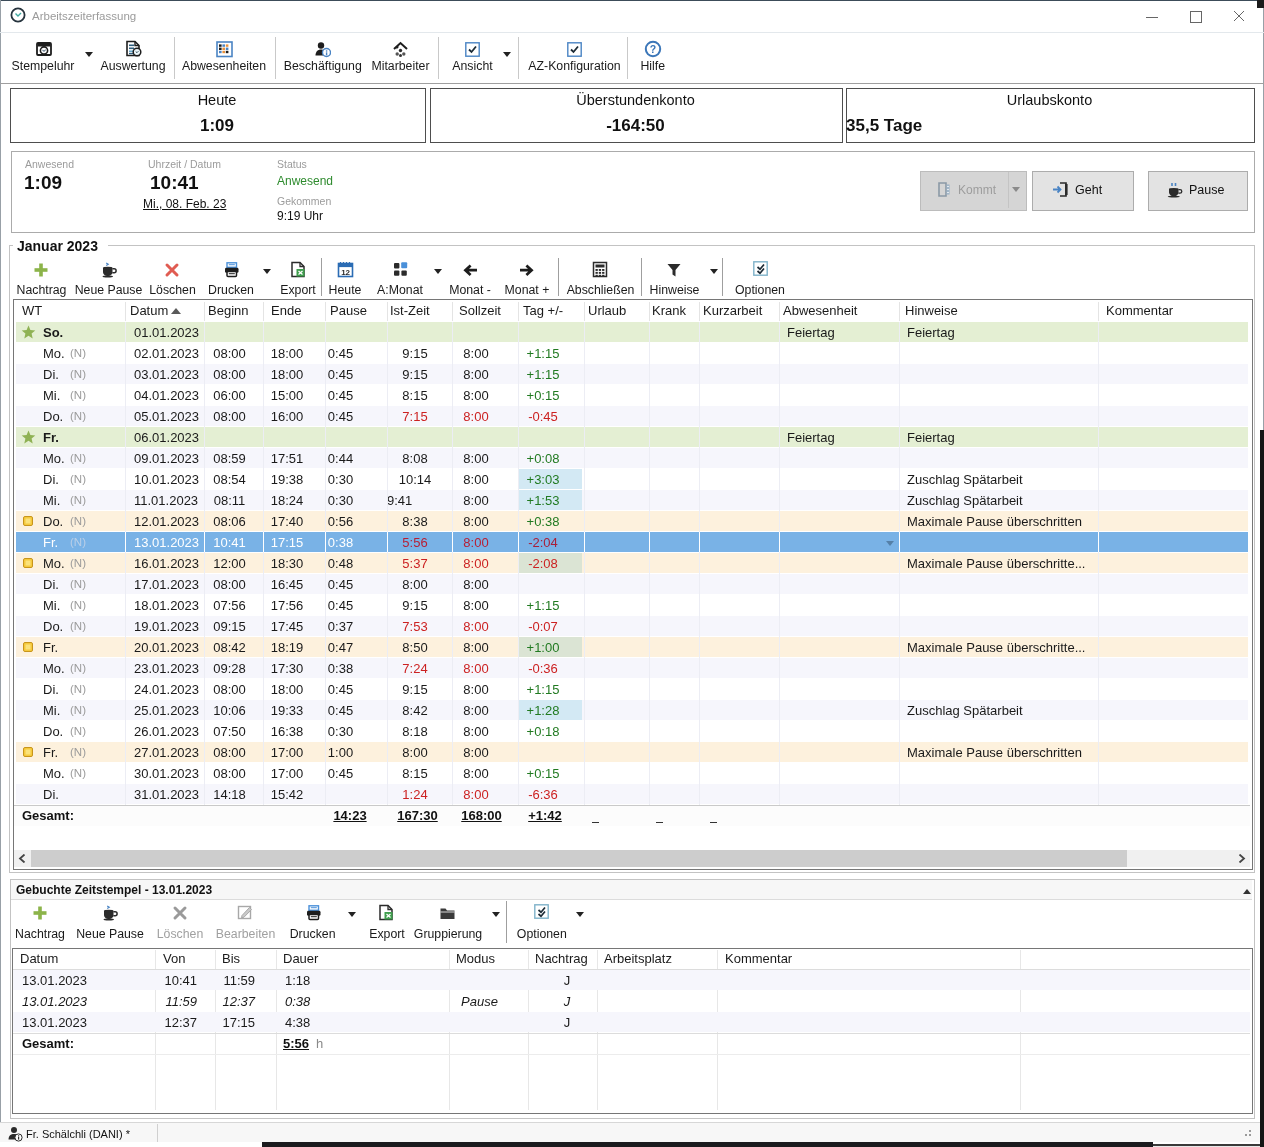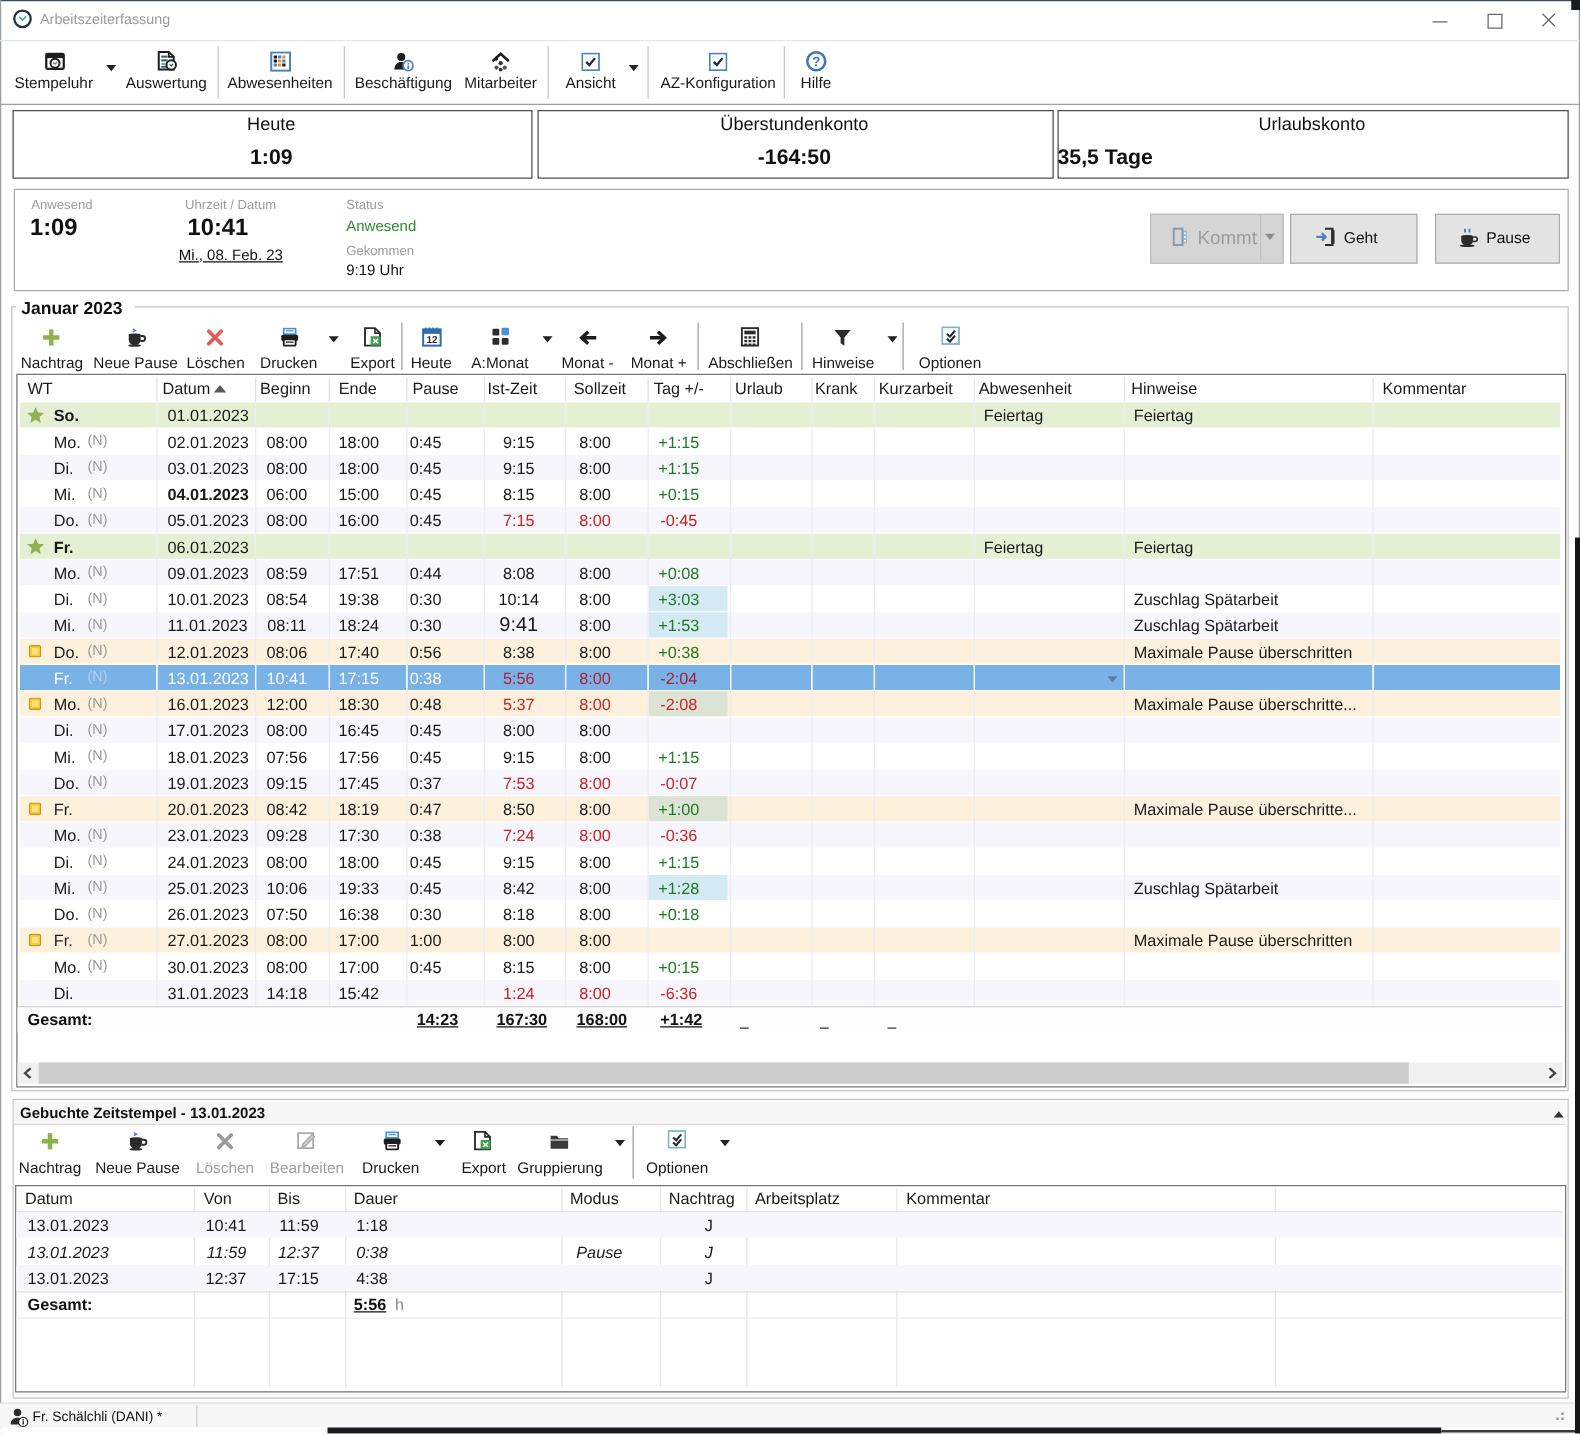--- a/index.html
+++ b/index.html
@@ -113,21 +113,21 @@
 <div class="a t" style="left:277px;top:209px;font-size:12px;color:#111;">9:19 Uhr</div>
 <div class="a" style="left:920px;top:171px;width:105px;height:38px;background:#d5d5d5;border:1px solid #bcbcbc;"></div>
 <div class="a" style="left:1008px;top:172px;width:1px;height:36px;background:#c4c4c4;"></div>
 <svg class="a" style="left:936px;top:181px" width="16" height="17" viewBox="0 0 16 17">
       <path d="M3 2 h7 v13 h-7 z" fill="none" stroke="#8b99a6" stroke-width="1.6"></path>
       <rect x="10.5" y="3.5" width="3" height="10" fill="#9ab0c4"></rect>
       <circle cx="12" cy="5.5" r="0.8" fill="#fff"></circle>
       <circle cx="12" cy="8.5" r="0.8" fill="#fff"></circle>
       <circle cx="12" cy="11.5" r="0.8" fill="#fff"></circle>
     </svg>
-<div class="a t" style="left:958px;top:183px;font-size:15px;color:#9d9d9d;">Kommt</div>
+<div class="a t" style="left:958px;top:183px;font-size:12px;color:#9d9d9d;">Kommt</div>
 <div class="a" style="left:1012px;top:187px;width:0;height:0;border-left:4px solid transparent;border-right:4px solid transparent;border-top:5px solid #8a8a8a;"></div>
 <div class="a" style="left:1032px;top:171px;width:100px;height:38px;background:#e3e3e3;border:1px solid #acacac;"></div>
 <svg class="a" style="left:1052px;top:181px" width="17" height="17" viewBox="0 0 17 17">
       <path d="M8 2 h6 v13 h-6" fill="none" stroke="#2b2b2b" stroke-width="1.7"></path>
       <rect x="13" y="3" width="2.6" height="11" fill="#2b2b2b"></rect>
       <path d="M1 8.5 h7 M5.5 5.5 L8.5 8.5 L5.5 11.5" stroke="#4a84c4" stroke-width="1.8" fill="none"></path>
     </svg>
 <div class="a t" style="left:1075px;top:183px;font-size:12.5px;color:#111;">Geht</div>
 <div class="a" style="left:1148px;top:171px;width:98px;height:38px;background:#e3e3e3;border:1px solid #acacac;"></div>
 <svg class="a" style="left:1166px;top:181px" width="18" height="17" viewBox="0 0 18 17">
@@ -269,21 +269,21 @@
 <div class="a t" style="left:70px;top:367px;font-size:11.5px;color:#9b9b9b;">(N)</div>
 <div class="a t" style="left:134px;top:367px;font-size:13px;color:#1a1a1a;">03.01.2023</div>
 <div class="a t" style="left:204px;top:367px;width:51px;text-align:center;font-size:13px;color:#1a1a1a;">08:00</div>
 <div class="a t" style="left:263px;top:367px;width:48px;text-align:center;font-size:13px;color:#1a1a1a;">18:00</div>
 <div class="a t" style="left:325px;top:367px;width:31px;text-align:center;font-size:13px;color:#1a1a1a;">0:45</div>
 <div class="a t" style="left:387px;top:367px;width:56px;text-align:center;font-size:13px;color:#1a1a1a;">9:15</div>
 <div class="a t" style="left:452px;top:367px;width:48px;text-align:center;font-size:13px;color:#1a1a1a;">8:00</div>
 <div class="a t" style="left:518px;top:367px;width:50px;text-align:center;font-size:13px;color:#217a21;">+1:15</div>
 <div class="a t" style="left:43px;top:388px;font-size:13px;color:#1a1a1a;">Mi.</div>
 <div class="a t" style="left:70px;top:388px;font-size:11.5px;color:#9b9b9b;">(N)</div>
-<div class="a t" style="left:134px;top:388px;font-size:13px;color:#1a1a1a;font-weight:bold;">04.01.2023</div>
+<div class="a t" style="left:134px;top:388px;font-size:13px;color:#1a1a1a;">04.01.2023</div>
 <div class="a t" style="left:204px;top:388px;width:51px;text-align:center;font-size:13px;color:#1a1a1a;">06:00</div>
 <div class="a t" style="left:263px;top:388px;width:48px;text-align:center;font-size:13px;color:#1a1a1a;">15:00</div>
 <div class="a t" style="left:325px;top:388px;width:31px;text-align:center;font-size:13px;color:#1a1a1a;">0:45</div>
 <div class="a t" style="left:387px;top:388px;width:56px;text-align:center;font-size:13px;color:#1a1a1a;">8:15</div>
 <div class="a t" style="left:452px;top:388px;width:48px;text-align:center;font-size:13px;color:#1a1a1a;">8:00</div>
 <div class="a t" style="left:518px;top:388px;width:50px;text-align:center;font-size:13px;color:#217a21;">+0:15</div>
 <div class="a" style="left:16px;top:406px;width:1232px;height:20px;background:#f6f6fc;"></div>
 <div class="a t" style="left:43px;top:409px;font-size:13px;color:#1a1a1a;">Do.</div>
 <div class="a t" style="left:70px;top:409px;font-size:11.5px;color:#9b9b9b;">(N)</div>
 <div class="a t" style="left:134px;top:409px;font-size:13px;color:#1a1a1a;">05.01.2023</div>
@@ -328,21 +328,21 @@
 <div class="a t" style="left:518px;top:472px;width:50px;text-align:center;font-size:13px;color:#217a21;">+3:03</div>
 <div class="a t" style="left:907px;top:472px;font-size:13px;color:#1a1a1a;">Zuschlag Spätarbeit</div>
 <div class="a" style="left:16px;top:490px;width:1232px;height:20px;background:#f6f6fc;"></div>
 <div class="a" style="left:519px;top:490px;width:63px;height:20px;background:#d3e9f4;"></div>
 <div class="a t" style="left:43px;top:493px;font-size:13px;color:#1a1a1a;">Mi.</div>
 <div class="a t" style="left:70px;top:493px;font-size:11.5px;color:#9b9b9b;">(N)</div>
 <div class="a t" style="left:134px;top:493px;font-size:13px;color:#1a1a1a;">11.01.2023</div>
 <div class="a t" style="left:204px;top:493px;width:51px;text-align:center;font-size:13px;color:#1a1a1a;">08:11</div>
 <div class="a t" style="left:263px;top:493px;width:48px;text-align:center;font-size:13px;color:#1a1a1a;">18:24</div>
 <div class="a t" style="left:325px;top:493px;width:31px;text-align:center;font-size:13px;color:#1a1a1a;">0:30</div>
-<div class="a t" style="left:387px;top:493px;width:56px;text-align:center;font-size:16px;color:#1a1a1a;">9:41</div>
+<div class="a t" style="left:387px;top:493px;width:56px;font-size:13px;color:#1a1a1a;">9:41</div>
 <div class="a t" style="left:452px;top:493px;width:48px;text-align:center;font-size:13px;color:#1a1a1a;">8:00</div>
 <div class="a t" style="left:518px;top:493px;width:50px;text-align:center;font-size:13px;color:#217a21;">+1:53</div>
 <div class="a t" style="left:907px;top:493px;font-size:13px;color:#1a1a1a;">Zuschlag Spätarbeit</div>
 <div class="a" style="left:16px;top:511px;width:1232px;height:20px;background:#fdf1dd;"></div>
 <svg class="a" style="left:23px;top:516px" width="10" height="10" viewBox="0 0 10 10">
       <rect x="0.5" y="0.5" width="9" height="9" rx="1.5" fill="#f5c93c" stroke="#c8951a" stroke-width="1"></rect>
       <rect x="2.5" y="2.5" width="5" height="5" fill="#fbe27a"></rect>
     </svg>
 <div class="a t" style="left:43px;top:514px;font-size:13px;color:#1a1a1a;">Do.</div>
 <div class="a t" style="left:70px;top:514px;font-size:11.5px;color:#9b9b9b;">(N)</div>

